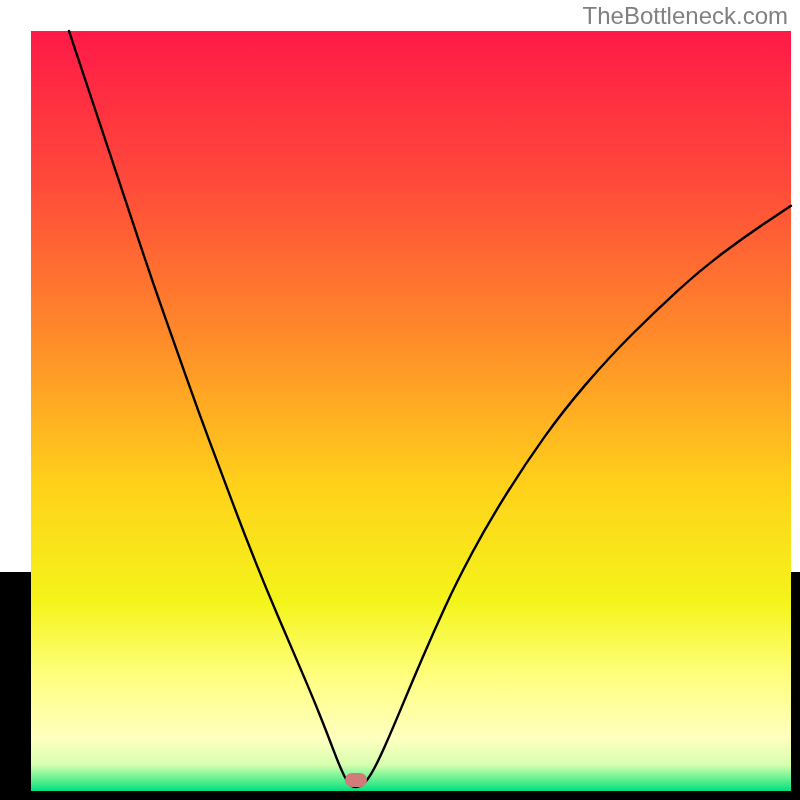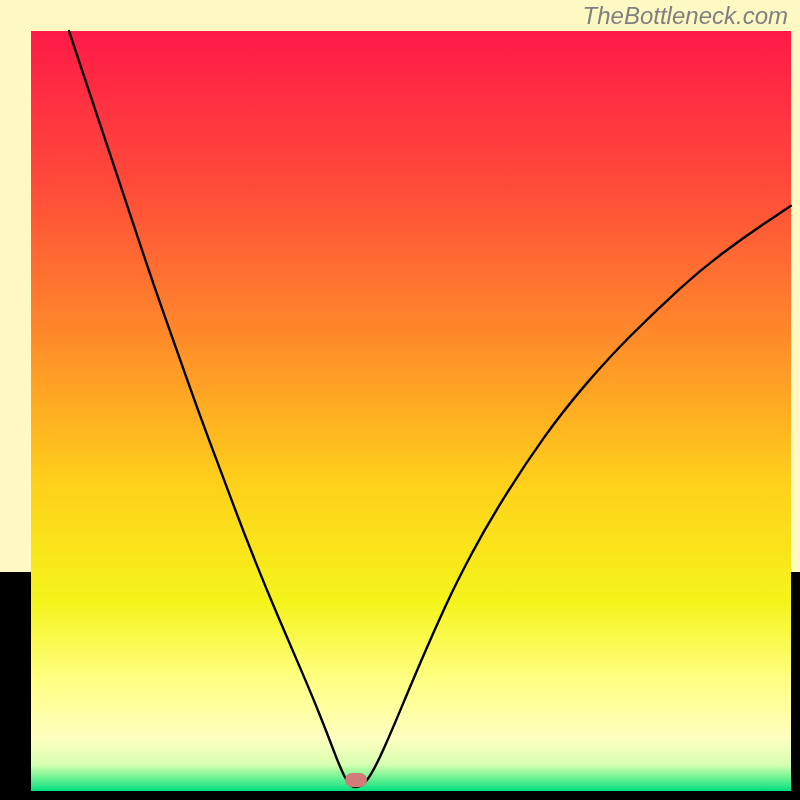--- a/index.html
+++ b/index.html
@@ -9,22 +9,21 @@
     height: 800px;
     background: #000;
     overflow: hidden;
   }
   .chart-frame {
     position: absolute;
     left: 0;
     top: 0;
     width: 800px;
     height: 572px;
-    background: #fef9c3;
-    font-style: italic;
+    background: #ffffff;
   }
   .plot-area {
     position: absolute;
     box-sizing: border-box;
   }
   .watermark {
     position: absolute;
     color: #808080;
     font-family: Arial, Helvetica, sans-serif;
     font-weight: 500;

